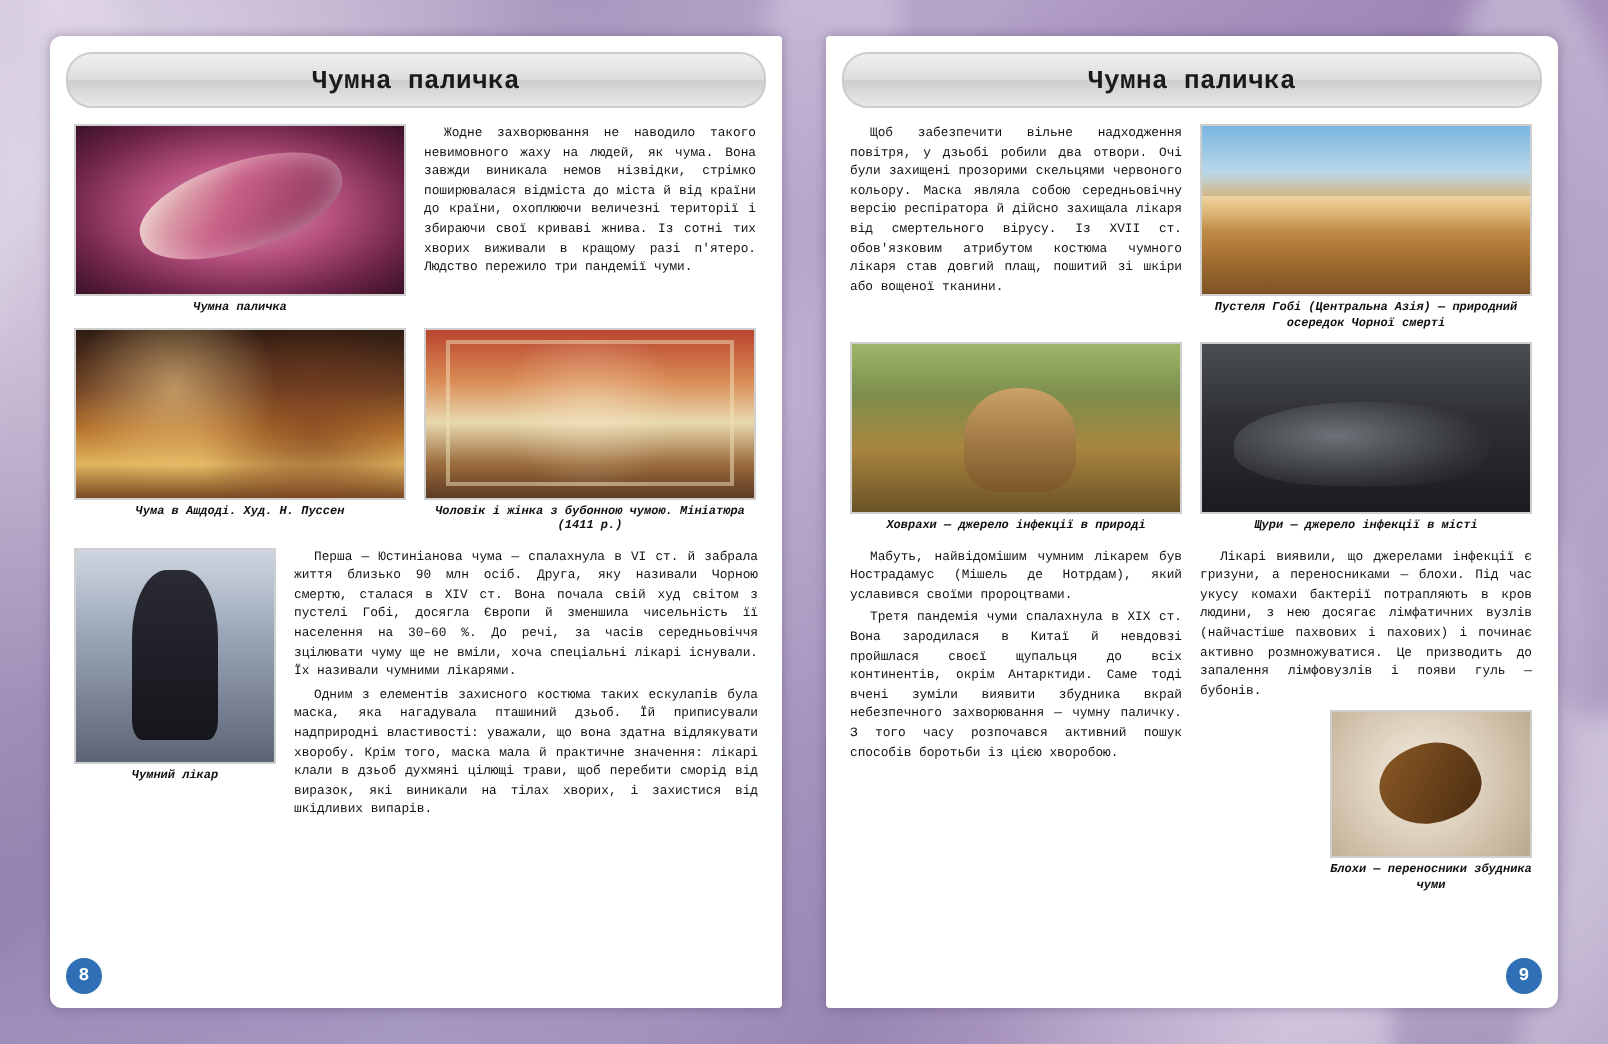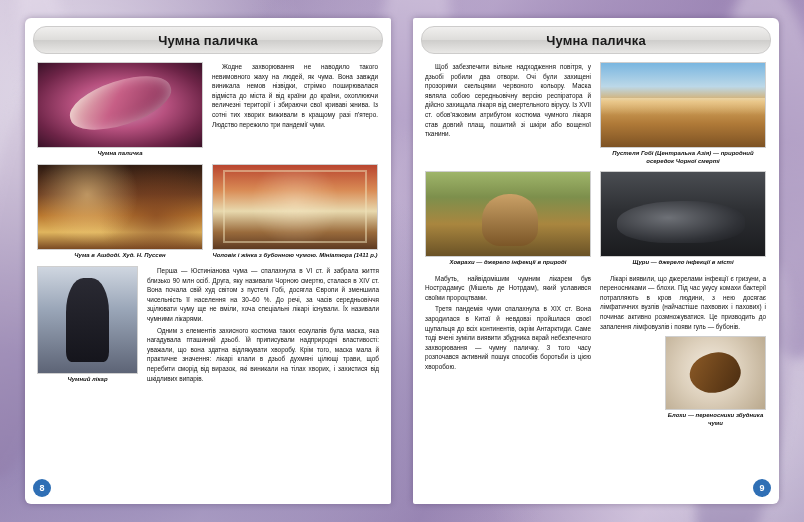--- a/index.html
+++ b/index.html
@@ -16,20 +16,21 @@
   .spread {
     position: relative;
     width: 804px;
     height: 522px;
     background:
       radial-gradient(circle at 8% 20%, rgba(255,255,255,0.55) 0%, rgba(255,255,255,0) 30%),
       radial-gradient(circle at 92% 78%, rgba(255,255,255,0.45) 0%, rgba(255,255,255,0) 32%),
       radial-gradient(ellipse at 20% 80%, #8d7fb0 0%, rgba(141,127,176,0) 45%),
       radial-gradient(ellipse at 78% 18%, #9f88b8 0%, rgba(159,136,184,0) 45%),
       linear-gradient(120deg, #c8b9d4 0%, #a795bd 25%, #cfc2dc 45%, #9c87b4 65%, #c3b2d2 85%, #a392bb 100%);
+    font-family: Liberation Mono, monospace;
   }
   .bg-fiber {
     position: absolute;
     border-radius: 50%;
     filter: blur(6px);
     opacity: 0.5;
   }
   .f1 { left: -20px; top: 60px; width: 90px; height: 420px; background: linear-gradient(180deg,#d8ccdf,#8f7aa8); transform: rotate(8deg); }
   .f2 { left: 30px; top: -40px; width: 60px; height: 300px; background: linear-gradient(180deg,#efe7f2,#a894c0); transform: rotate(-12deg); }
   .f3 { right: -30px; top: -20px; width: 110px; height: 380px; background: linear-gradient(180deg,#e2d8e8,#8d77ab); transform: rotate(-6deg); }

